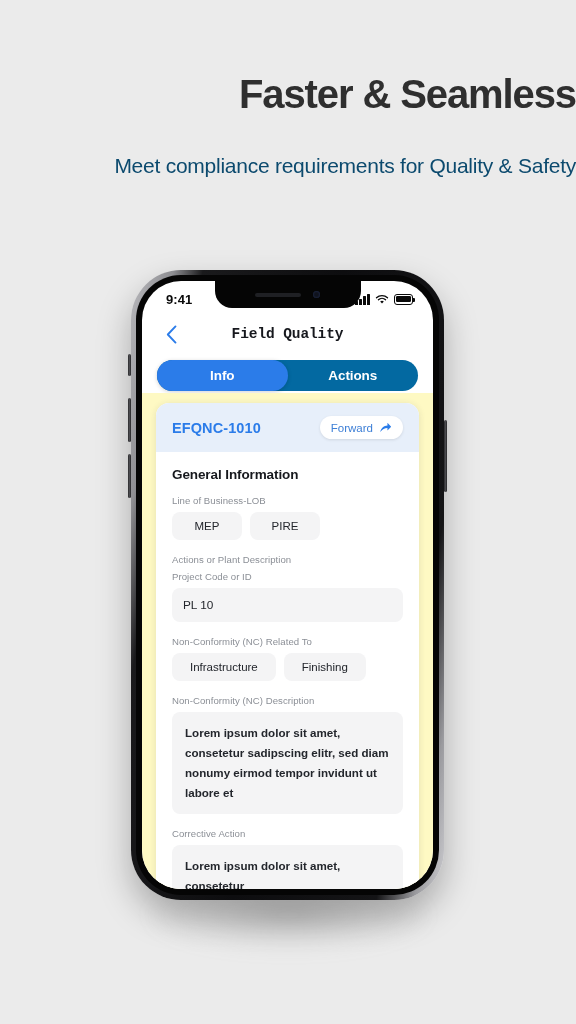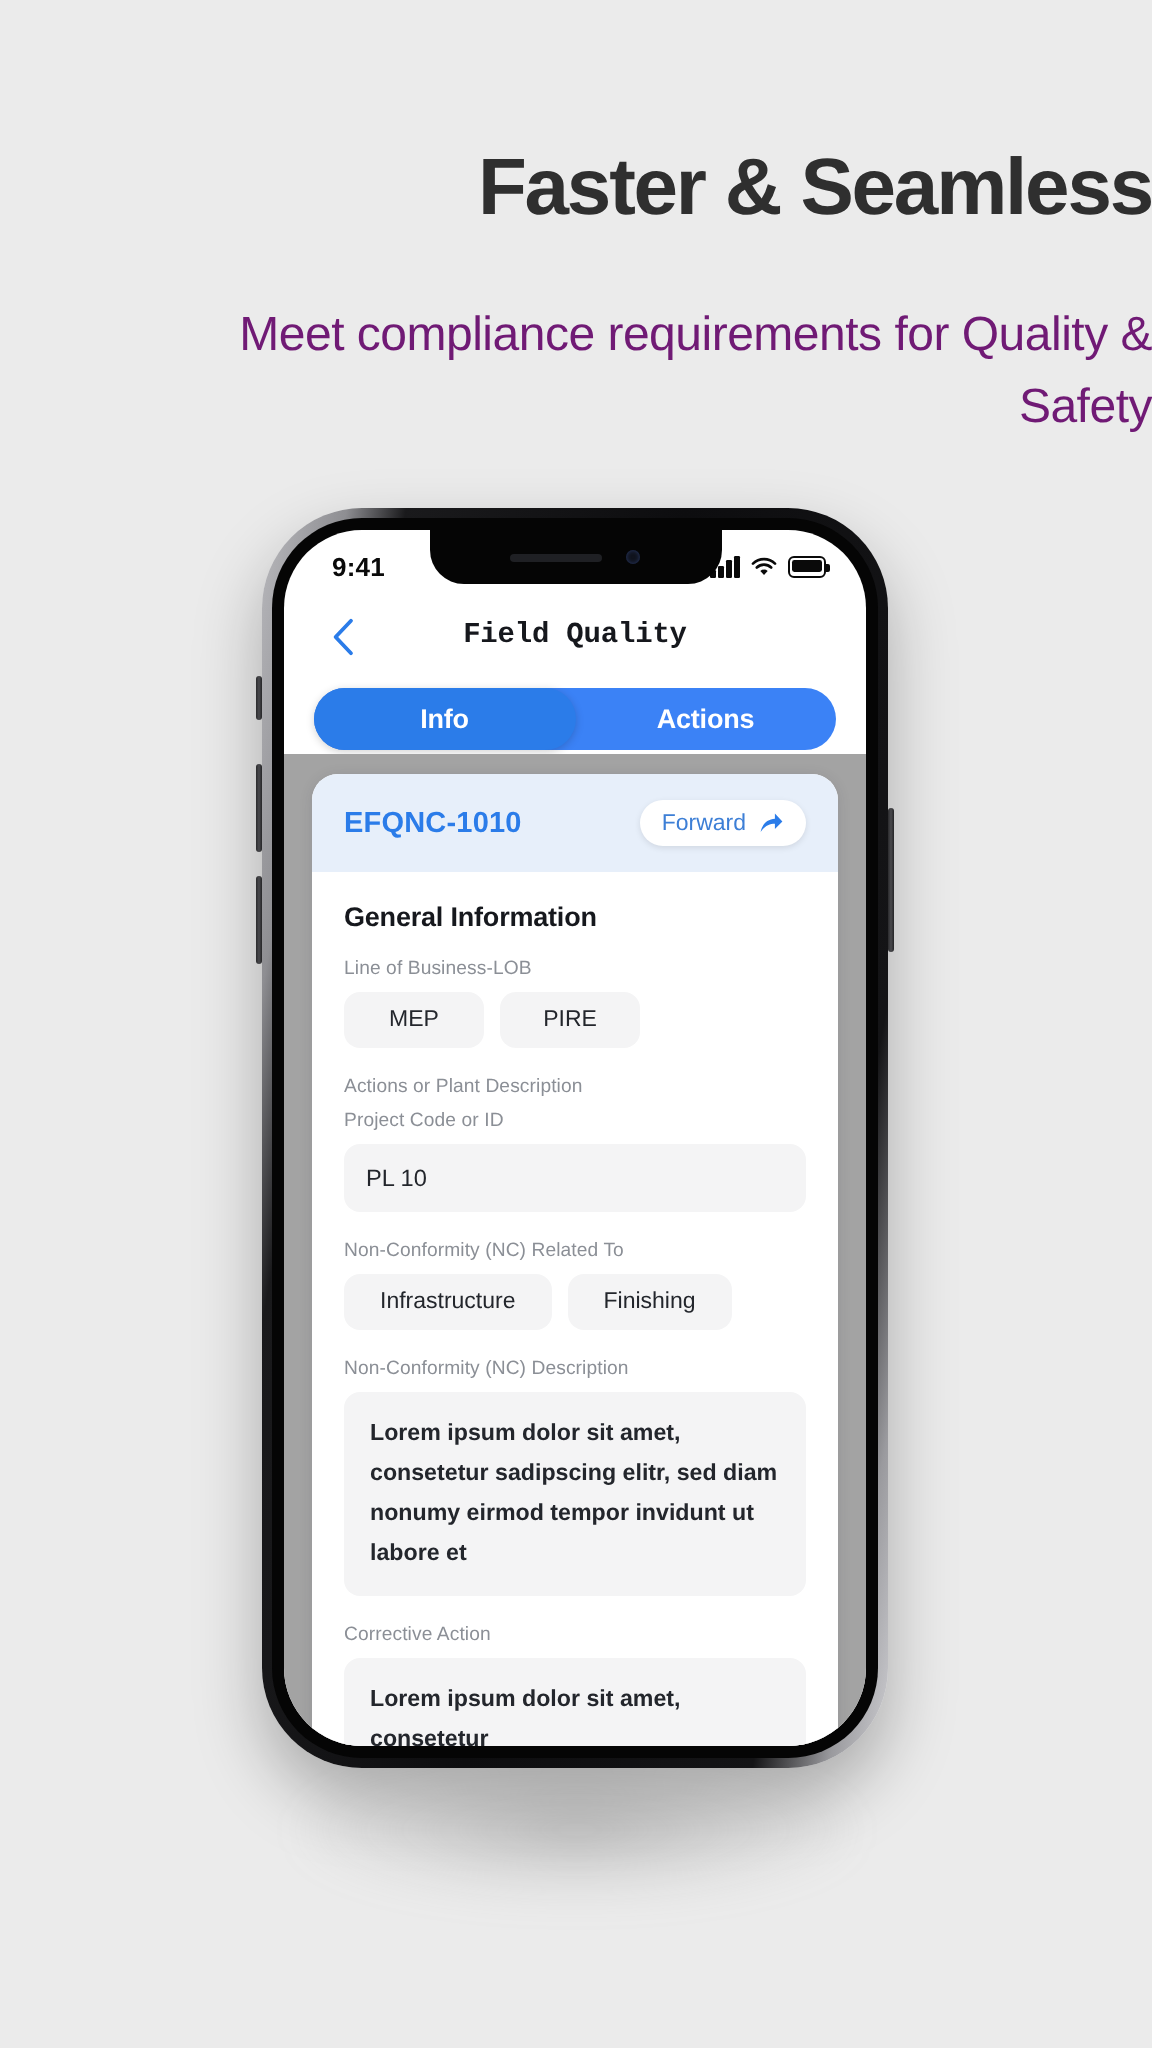--- a/index.html
+++ b/index.html
@@ -16,39 +16,39 @@
   .hero-title {
     margin-top:72px;
     font-size:40px;
     font-weight:700;
     letter-spacing:-1.1px;
     color:#2f2f2f;
     line-height:1.1;
   }
   .hero-sub {
     margin-top:34px;
-    font-size:24px;
+    font-size:21px;
     font-weight:400;
-    color:#701a75;
+    color:#0c4a6e;
     line-height:1.52;
     letter-spacing:-0.25px;
     margin-left:39px;
   }
 
   
   .phone-shadow{
     position:absolute;
     left:150px; top:880px;
     width:277px; height:70px;
     background:radial-gradient(ellipse at center, rgba(120,120,120,0.36) 0%, rgba(140,140,140,0.14) 48%, rgba(160,160,160,0) 74%);
     filter:blur(9px);
   }
   .phone {
     position:absolute;
-    left:131px; top:254px;
+    left:131px; top:270px;
     width:313px; height:630px;
     border-radius:50px;
     background:linear-gradient(100deg,#b9b9bd 0%,#8e8e92 10%,#1a1a1c 17%,#0d0d0f 50%,#141416 84%,#9a9a9e 93%,#cfcfd3 100%);
     padding:5px;
     box-shadow:0 16px 34px rgba(0,0,0,0.28);
   }
   .phone-inner{
     width:100%; height:100%;
     border-radius:45px;
     background:#050505;
@@ -118,21 +118,21 @@
     position:absolute; left:0; right:0; text-align:center;
     font-size:14.5px; font-weight:700; color:#16181d; letter-spacing:-0.1px;
     pointer-events:none;
     font-family:Liberation Mono, monospace;
   }
 
   
   .segment{
     margin:6px 15px 0 15px;
     height:31px;
-    background:#3b82f6;
+    background:#0369a1;
     border-radius:16px;
     display:flex; align-items:center;
     position:relative;
   }
   .seg-item{
     flex:1; height:100%;
     display:flex;align-items:center;justify-content:center;
     font-size:13.5px; font-weight:700; letter-spacing:-0.1px;
     cursor:pointer;
   }
@@ -141,21 +141,21 @@
     border-radius:16px;
     color:#ffffff;
     box-shadow:0 1px 4px rgba(0,0,0,0.18);
   }
   .seg-item.inactive{ color:#ffffff; }
 
   
   .content{
     position:absolute;
     top:112px; left:0; right:0; bottom:0;
-    background:#a3a3a3;
+    background:#fef9c3;
     overflow:hidden;
   }
   .card{
     margin:10px 14px 0 14px;
     background:#ffffff;
     border-radius:13px;
     box-shadow:0 1px 7px rgba(40,45,60,0.12);
     overflow:hidden;
   }
   .card-head{

